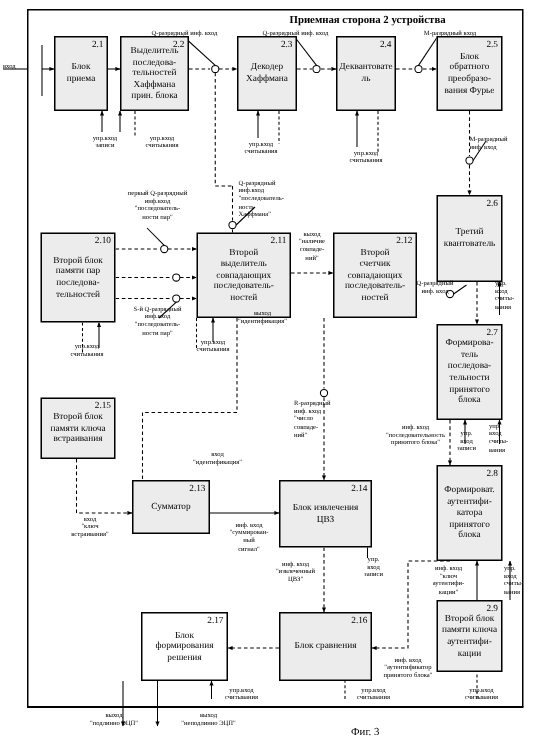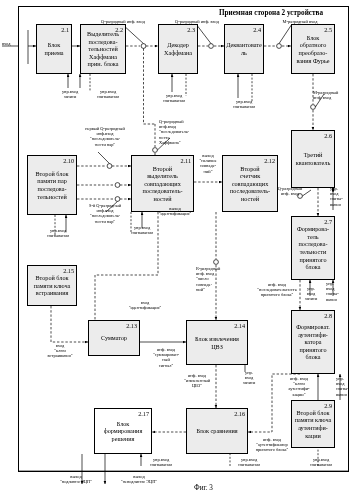--- a/index.html
+++ b/index.html
@@ -3,35 +3,35 @@
 <meta charset="utf-8">
 <style>
   html,body{margin:0;padding:0;background:#fff;}
   body{width:359px;height:500px;position:relative;
        font-family:"Liberation Serif","DejaVu Serif",serif;color:#000;
        -webkit-font-smoothing:none;}
   #root{position:absolute;left:0;top:0;width:359px;height:500px;overflow:hidden;}
   .frame{position:absolute;left:18px;top:6px;width:331px;height:466px;
          border:1px solid #000;box-sizing:border-box;}
   .title{position:absolute;left:193px;top:9px;width:156px;
-         font-size:7.2px;font-weight:bold;text-align:center;letter-spacing:0px;}
+         font-size:7.2px;font-weight:bold;text-align:left;letter-spacing:0px;}
   .blk{position:absolute;box-sizing:border-box;border:1px solid #000;
        background:#ececec;display:flex;align-items:center;justify-content:center;
        text-align:center;}
   .blk .lbl{font-size:6.2px;line-height:7.6px;padding:0 1px;
             word-break:break-word;hyphens:none;}
   .num{position:absolute;top:0.5px;right:2px;font-size:6.2px;line-height:7.2px;}
   .cap{position:absolute;font-size:4.4px;line-height:5.2px;text-align:center;
        color:#000;white-space:pre-line;}
   .capl{position:absolute;font-size:4.4px;line-height:5.2px;text-align:left;
         white-space:pre-line;}
   svg.wires{position:absolute;left:0;top:0;width:359px;height:500px;
             pointer-events:none;}
   .fig{position:absolute;left:0;top:484px;width:319px;text-align:center;
-       font-size:7.2px;}
+       font-size:7.2px;padding-left:40px;}
   .fig span{margin-left:88px;}
 </style>
 </head>
 <body>
 
 <div id="root">
 
   <div class="frame"></div>
 
   <div class="title">Приемная сторона 2 устройства</div>

